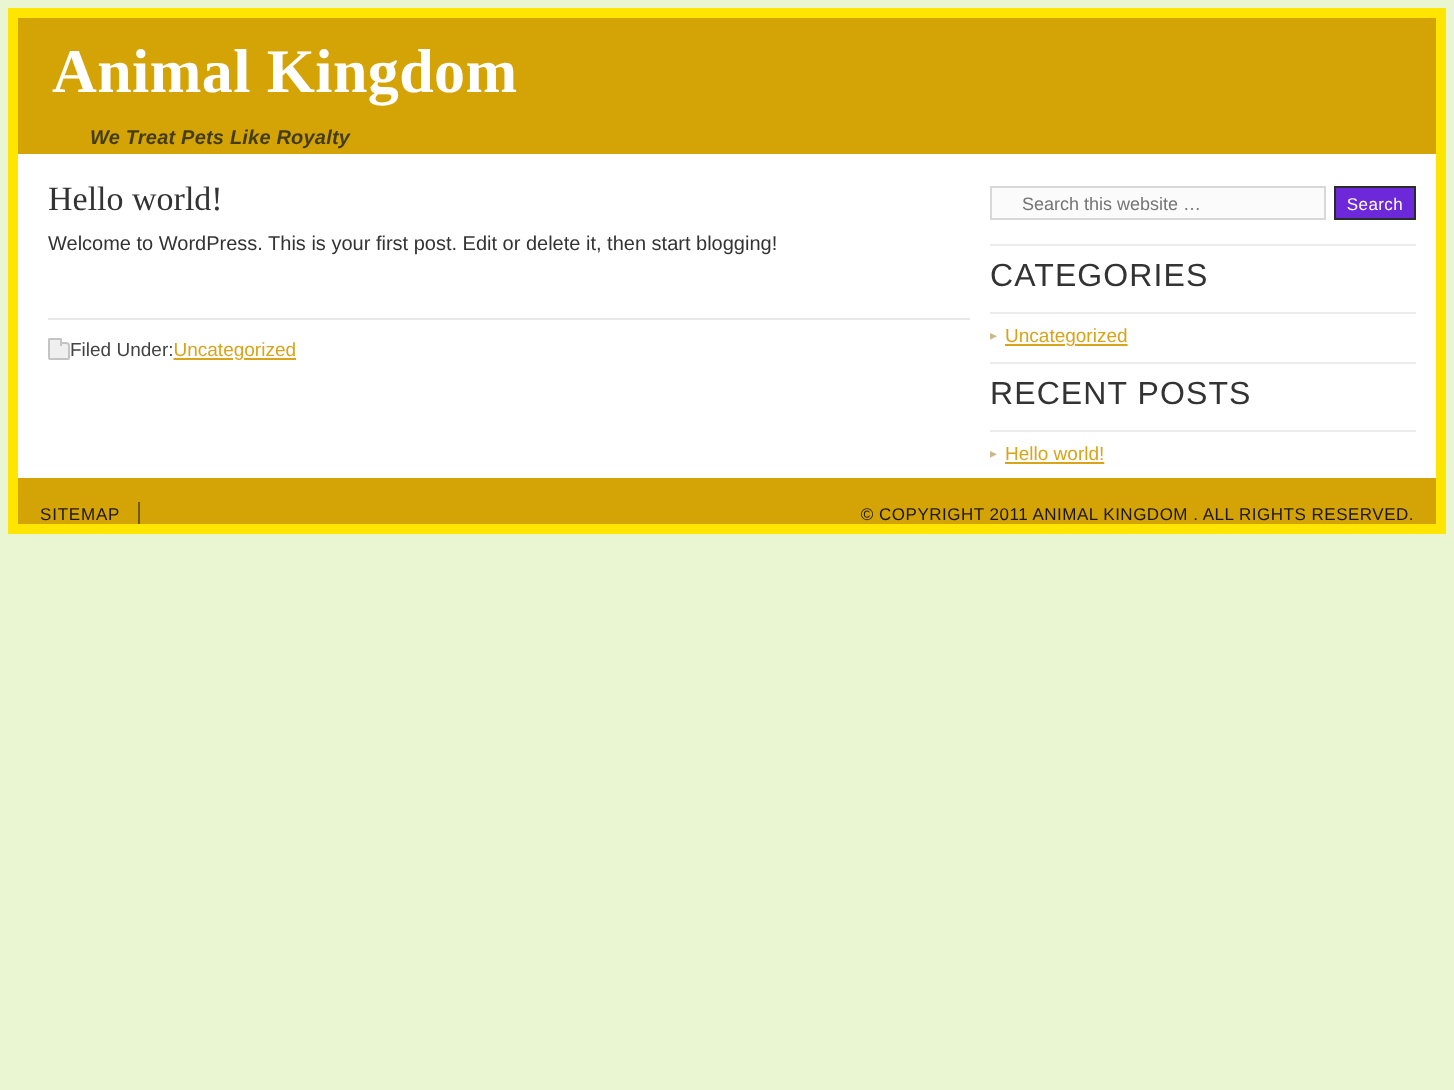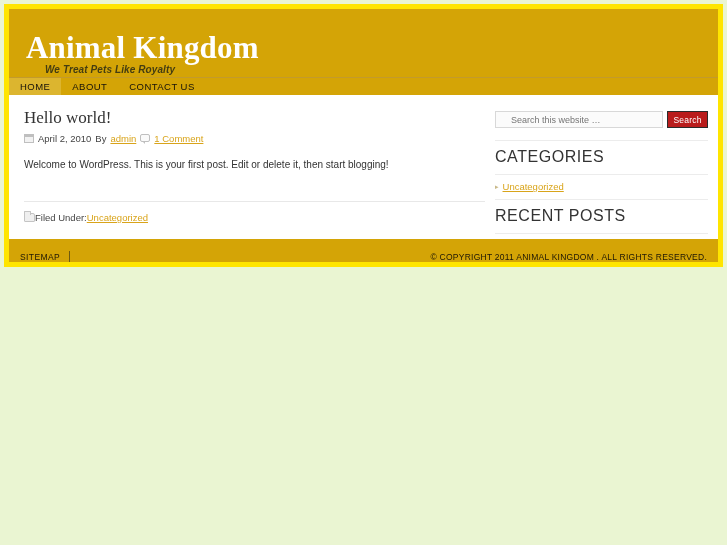--- a/index.html
+++ b/index.html
@@ -31,21 +31,20 @@
   .site-title {
     position: absolute;
     left: 17px;
     top: 11px;
     font-family: "Liberation Serif", serif;
     font-weight: bold;
     font-size: 31px;
     color: #ffffff;
     letter-spacing: 0.2px;
     line-height: 1;
-    margin-top: 12px;
   }
   .site-tagline {
     position: absolute;
     left: 36px;
     top: 55px;
     font-family: "Liberation Sans", sans-serif;
     font-style: italic;
     font-weight: bold;
     font-size: 10px;
     color: #443d12;
@@ -176,21 +175,21 @@
     background: #fbfbfb;
     font-size: 9px;
     color: #8c8c8c;
     padding: 0 15px;
     font-family: "Liberation Sans", sans-serif;
     outline: none;
   }
   .search-btn {
     width: 41px;
     height: 17px;
-    background: #b91c1c;
+    background: #6d28d9;
     border: 1px solid #2b2b2b;
     color: #ffffff;
     font-size: 8.5px;
     font-family: "Liberation Sans", sans-serif;
     cursor: pointer;
     letter-spacing: 0.2px;
   }
   .widget { margin-bottom: 0; }
   .widget-title {
     font-size: 16px;
@@ -261,40 +260,27 @@
 </head>
 <body>
 
 <div class="site">
 
   <div class="header">
     <div class="site-title">Animal Kingdom</div>
     <div class="site-tagline">We Treat Pets Like Royalty</div>
   </div>
 
-  <div class="nav">
-    <a class="nav-item active">HOME</a>
-    <a class="nav-item">ABOUT</a>
-    <a class="nav-item">CONTACT US</a>
-  </div>
 
   <div class="content">
 
     <div class="main">
 
       <h1 class="post-title">Hello world!</h1>
 
-      <div class="post-meta">
-        <span class="ico ico-cal"></span>
-        <span>April 2, 2010</span>
-        <span>By</span>
-        <a>admin</a>
-        <span class="ico ico-comment"></span>
-        <a>1 Comment</a>
-      </div>
 
       <div class="post-body">Welcome to WordPress. This is your first post. Edit or delete it, then start blogging!</div>
 
       <div class="post-sep"></div>
 
       <div class="post-filed">
         <span class="ico ico-folder"></span>
         <span>Filed Under:</span>
         <a>Uncategorized</a>
       </div>

